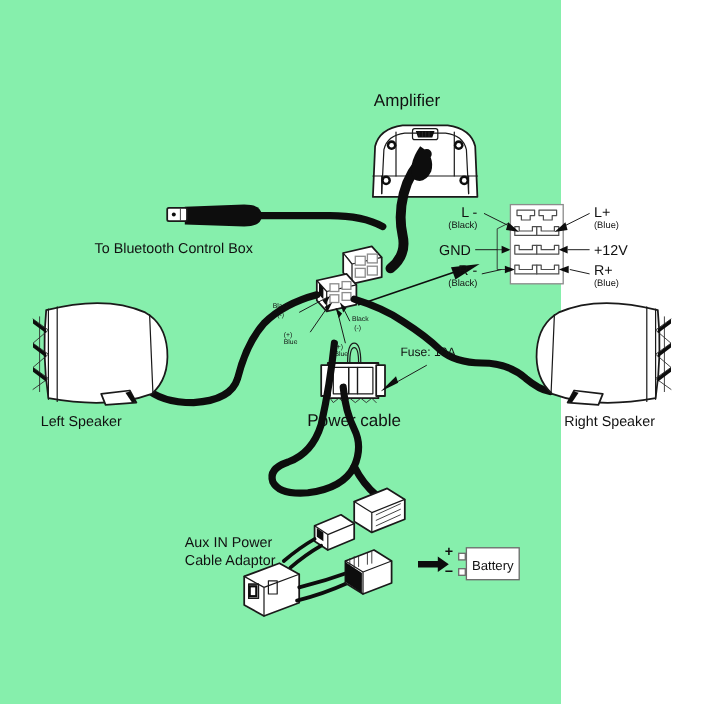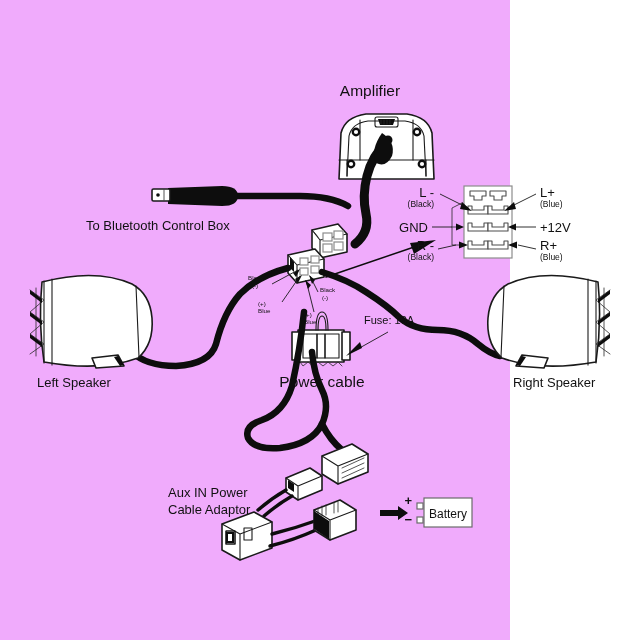--- a/index.html
+++ b/index.html
@@ -10,21 +10,21 @@
   body {
     width: 640px;
     height: 640px;
     overflow: hidden;
     font-family: "Liberation Sans", sans-serif;
   }
   #diagram-root {
     position: relative;
     width: 510px;
     height: 640px;
-    background: #f0abfc;
+    background: #86efac;
   }
   svg.canvas {
     position: absolute;
     top: 0;
     left: 0;
     width: 640px;
     height: 640px;
   }
   .lbl {
     fill: #111111;

